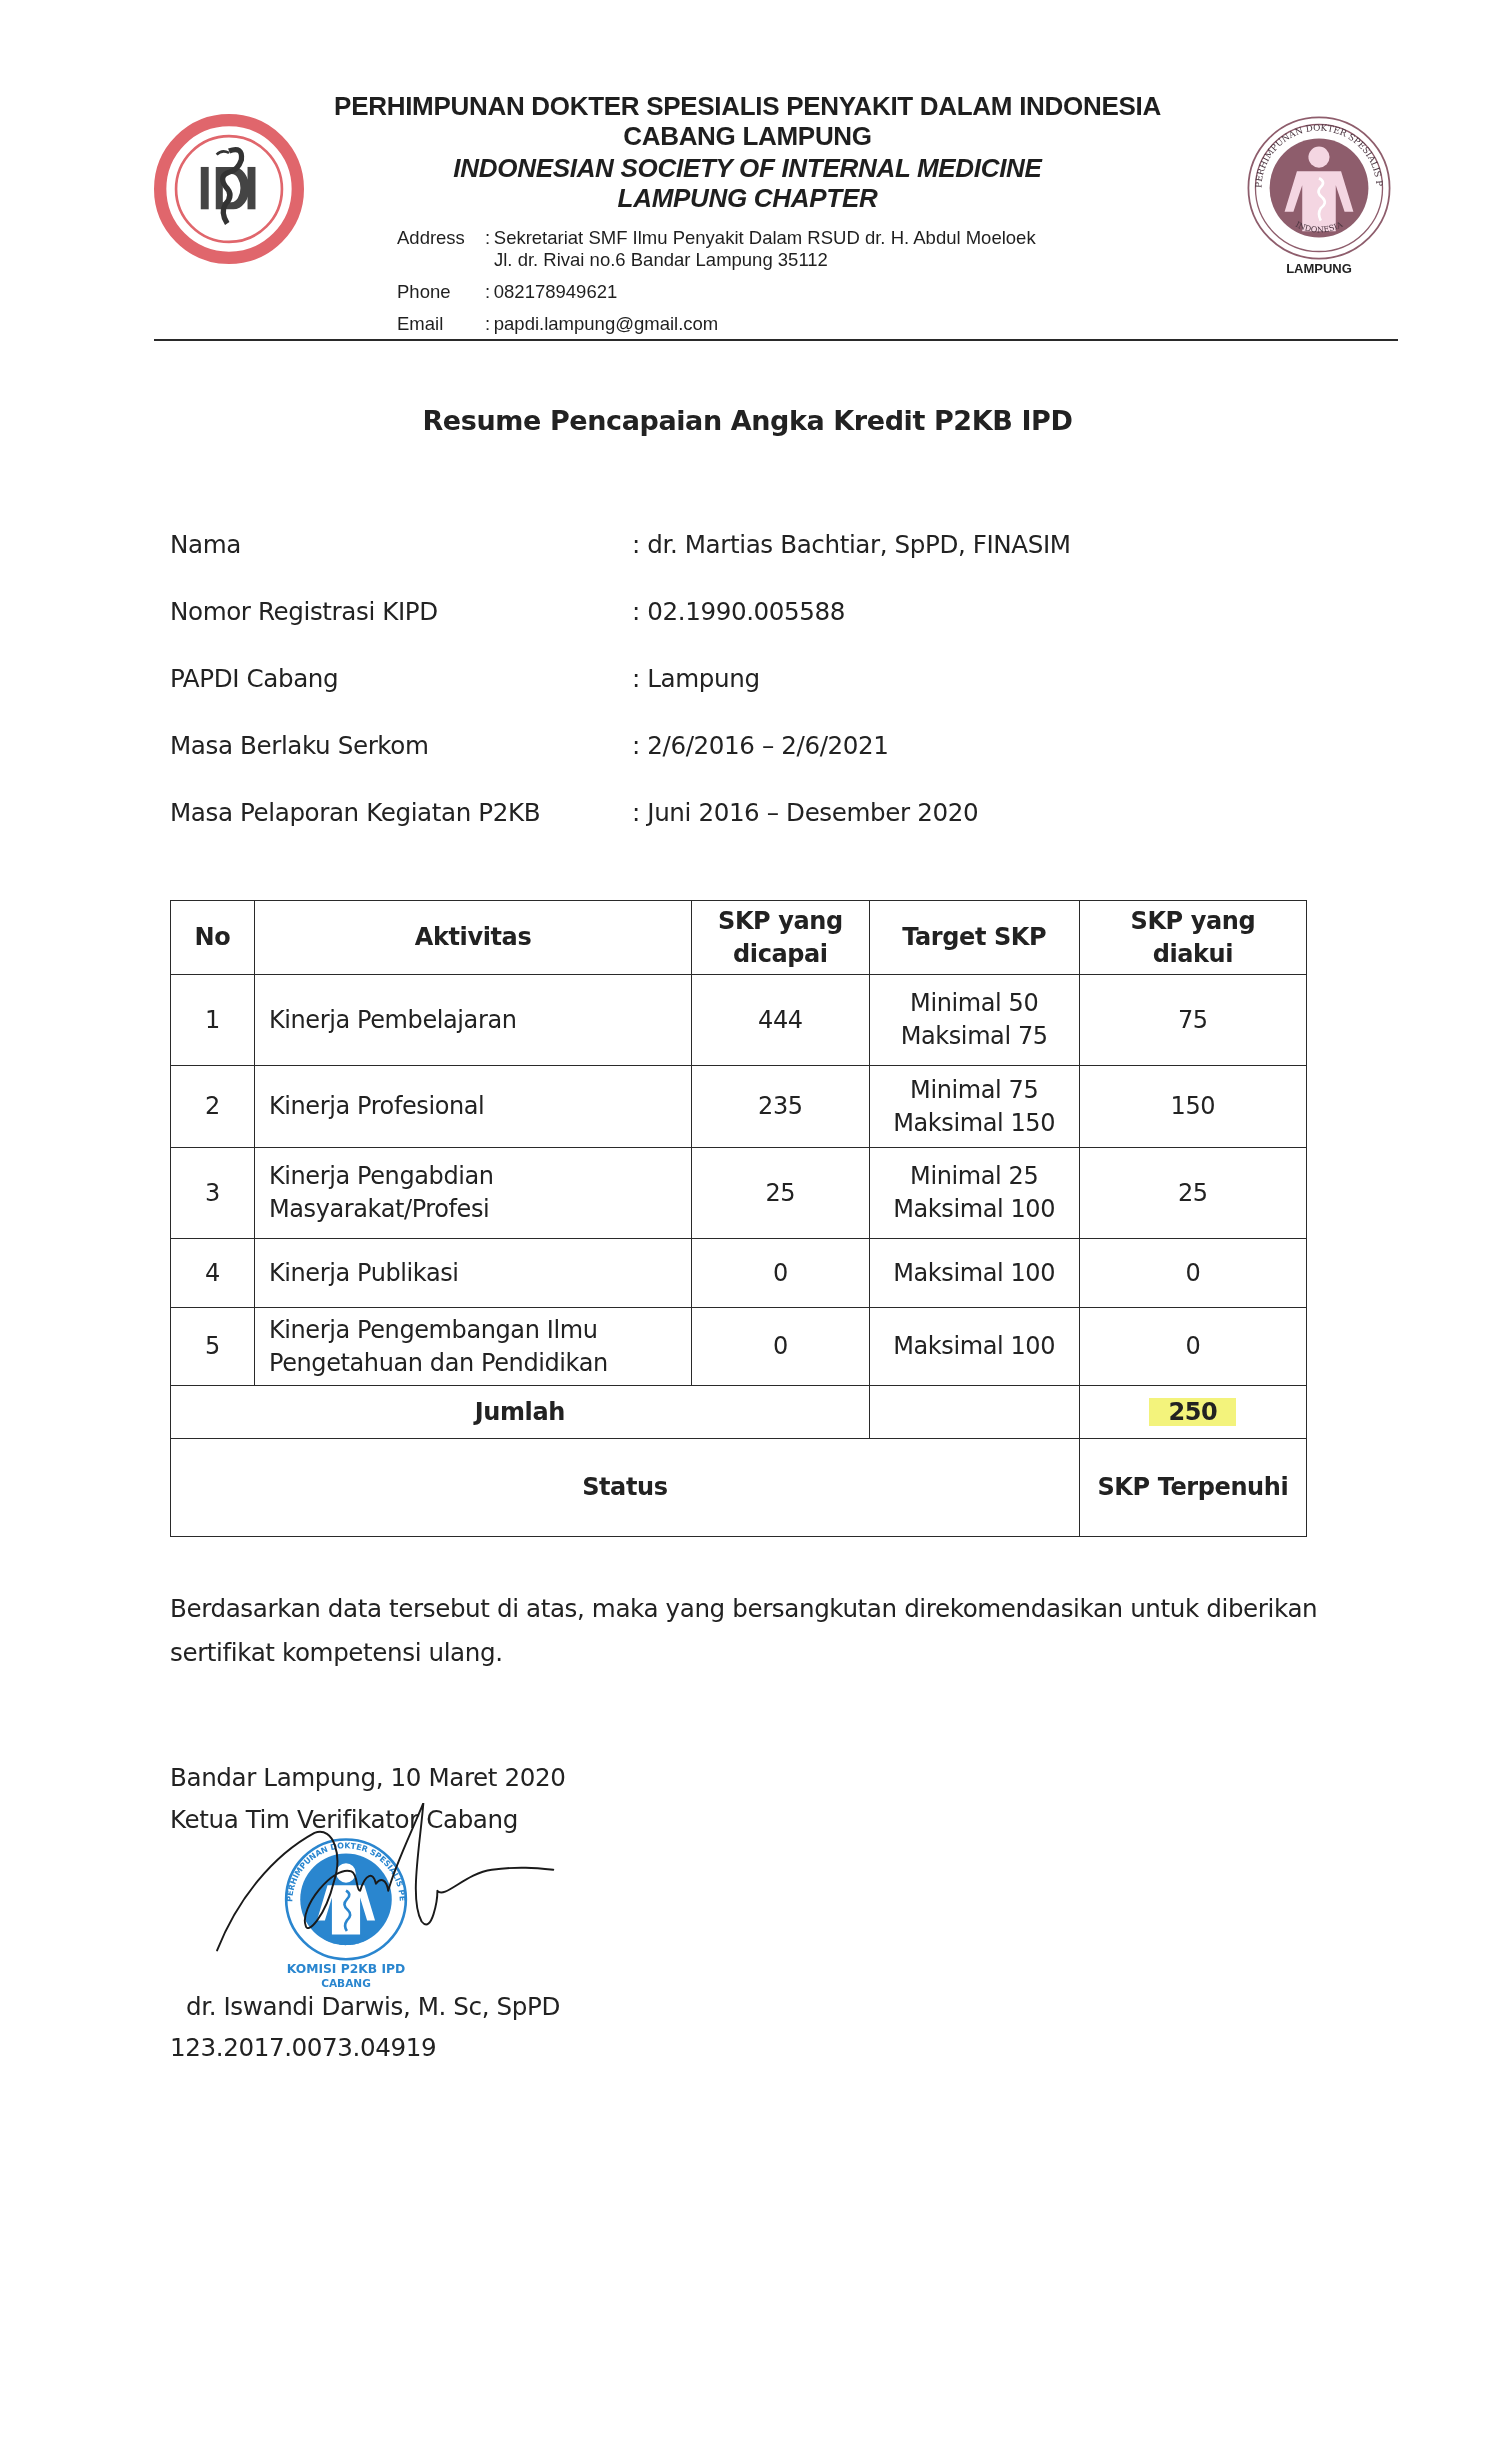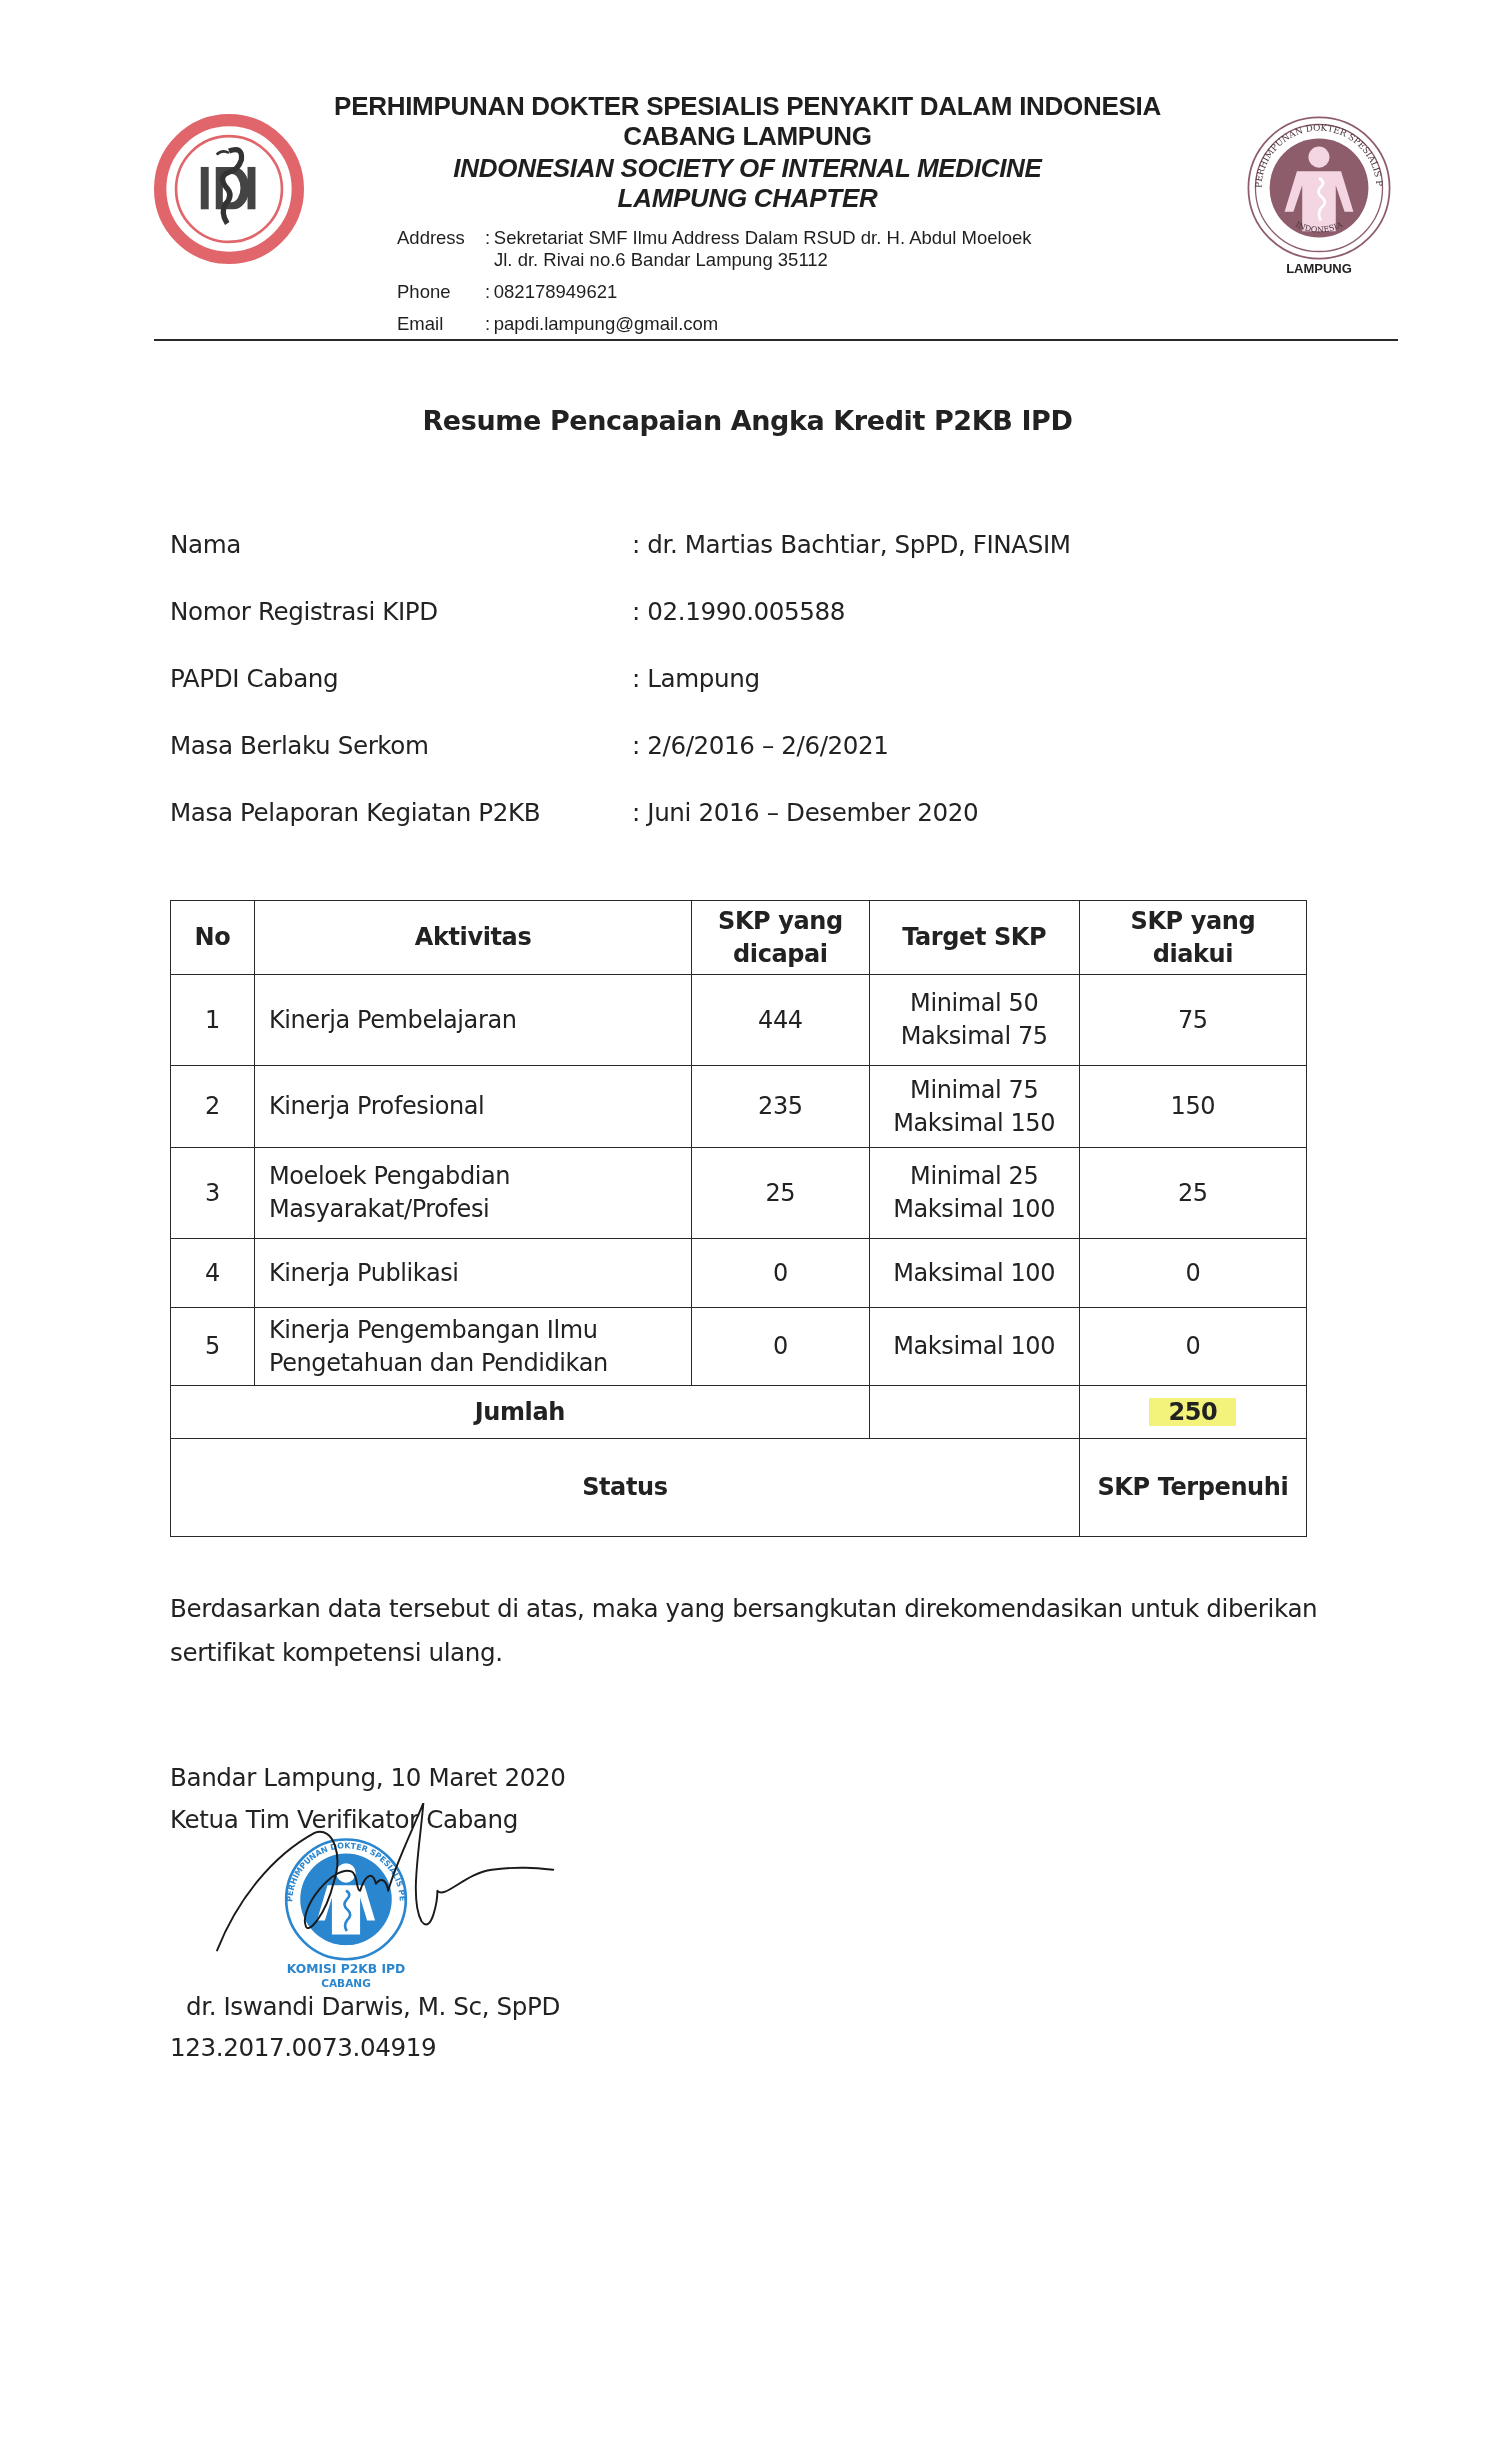--- a/index.html
+++ b/index.html
@@ -57,21 +57,21 @@
     </svg>
   </div>
 
   <div class="abs lh" style="top:91px;">PERHIMPUNAN DOKTER SPESIALIS PENYAKIT DALAM INDONESIA</div>
   <div class="abs lh" style="top:121px;">CABANG LAMPUNG</div>
   <div class="abs lh italic" style="top:153px;">INDONESIAN SOCIETY OF INTERNAL MEDICINE</div>
   <div class="abs lh italic" style="top:183px;">LAMPUNG CHAPTER</div>
 
   <div class="abs addr" style="left:397px;top:217px;width:704px;">
     <div>
-      <span class="lbl">Address</span><span class="sep">:</span><span>Sekretariat SMF Ilmu Address Dalam RSUD dr. H. Abdul Moeloek</span>
+      <span class="lbl">Address</span><span class="sep">:</span><span>Sekretariat SMF Ilmu Penyakit Dalam RSUD dr. H. Abdul Moeloek</span>
     </div>
     <div style="padding-left:97px;">
       <span>Jl. dr. Rivai no.6 Bandar Lampung 35112</span>
     </div>
     <div>
       <span class="lbl">Phone</span><span class="sep">:</span><span>082178949621</span>
     </div>
     <div>
       <span class="lbl">Email</span><span class="sep">:</span><span>papdi.lampung@gmail.com</span>
     </div>
@@ -159,21 +159,21 @@
       <td>235</td>
       <td>
           <div>Minimal 75</div>
           <div>Maksimal 150</div>
         </td>
       <td>150</td>
     </tr>
     <tr style="height:91px;">
       <td>3</td>
       <td class="left">
-          <div>Moeloek Pengabdian</div>
+          <div>Kinerja Pengabdian</div>
           <div>Masyarakat/Profesi</div>
         </td>
       <td>25</td>
       <td>
           <div>Minimal 25</div>
           <div>Maksimal 100</div>
         </td>
       <td>25</td>
     </tr>
     <tr style="height:69px;">

